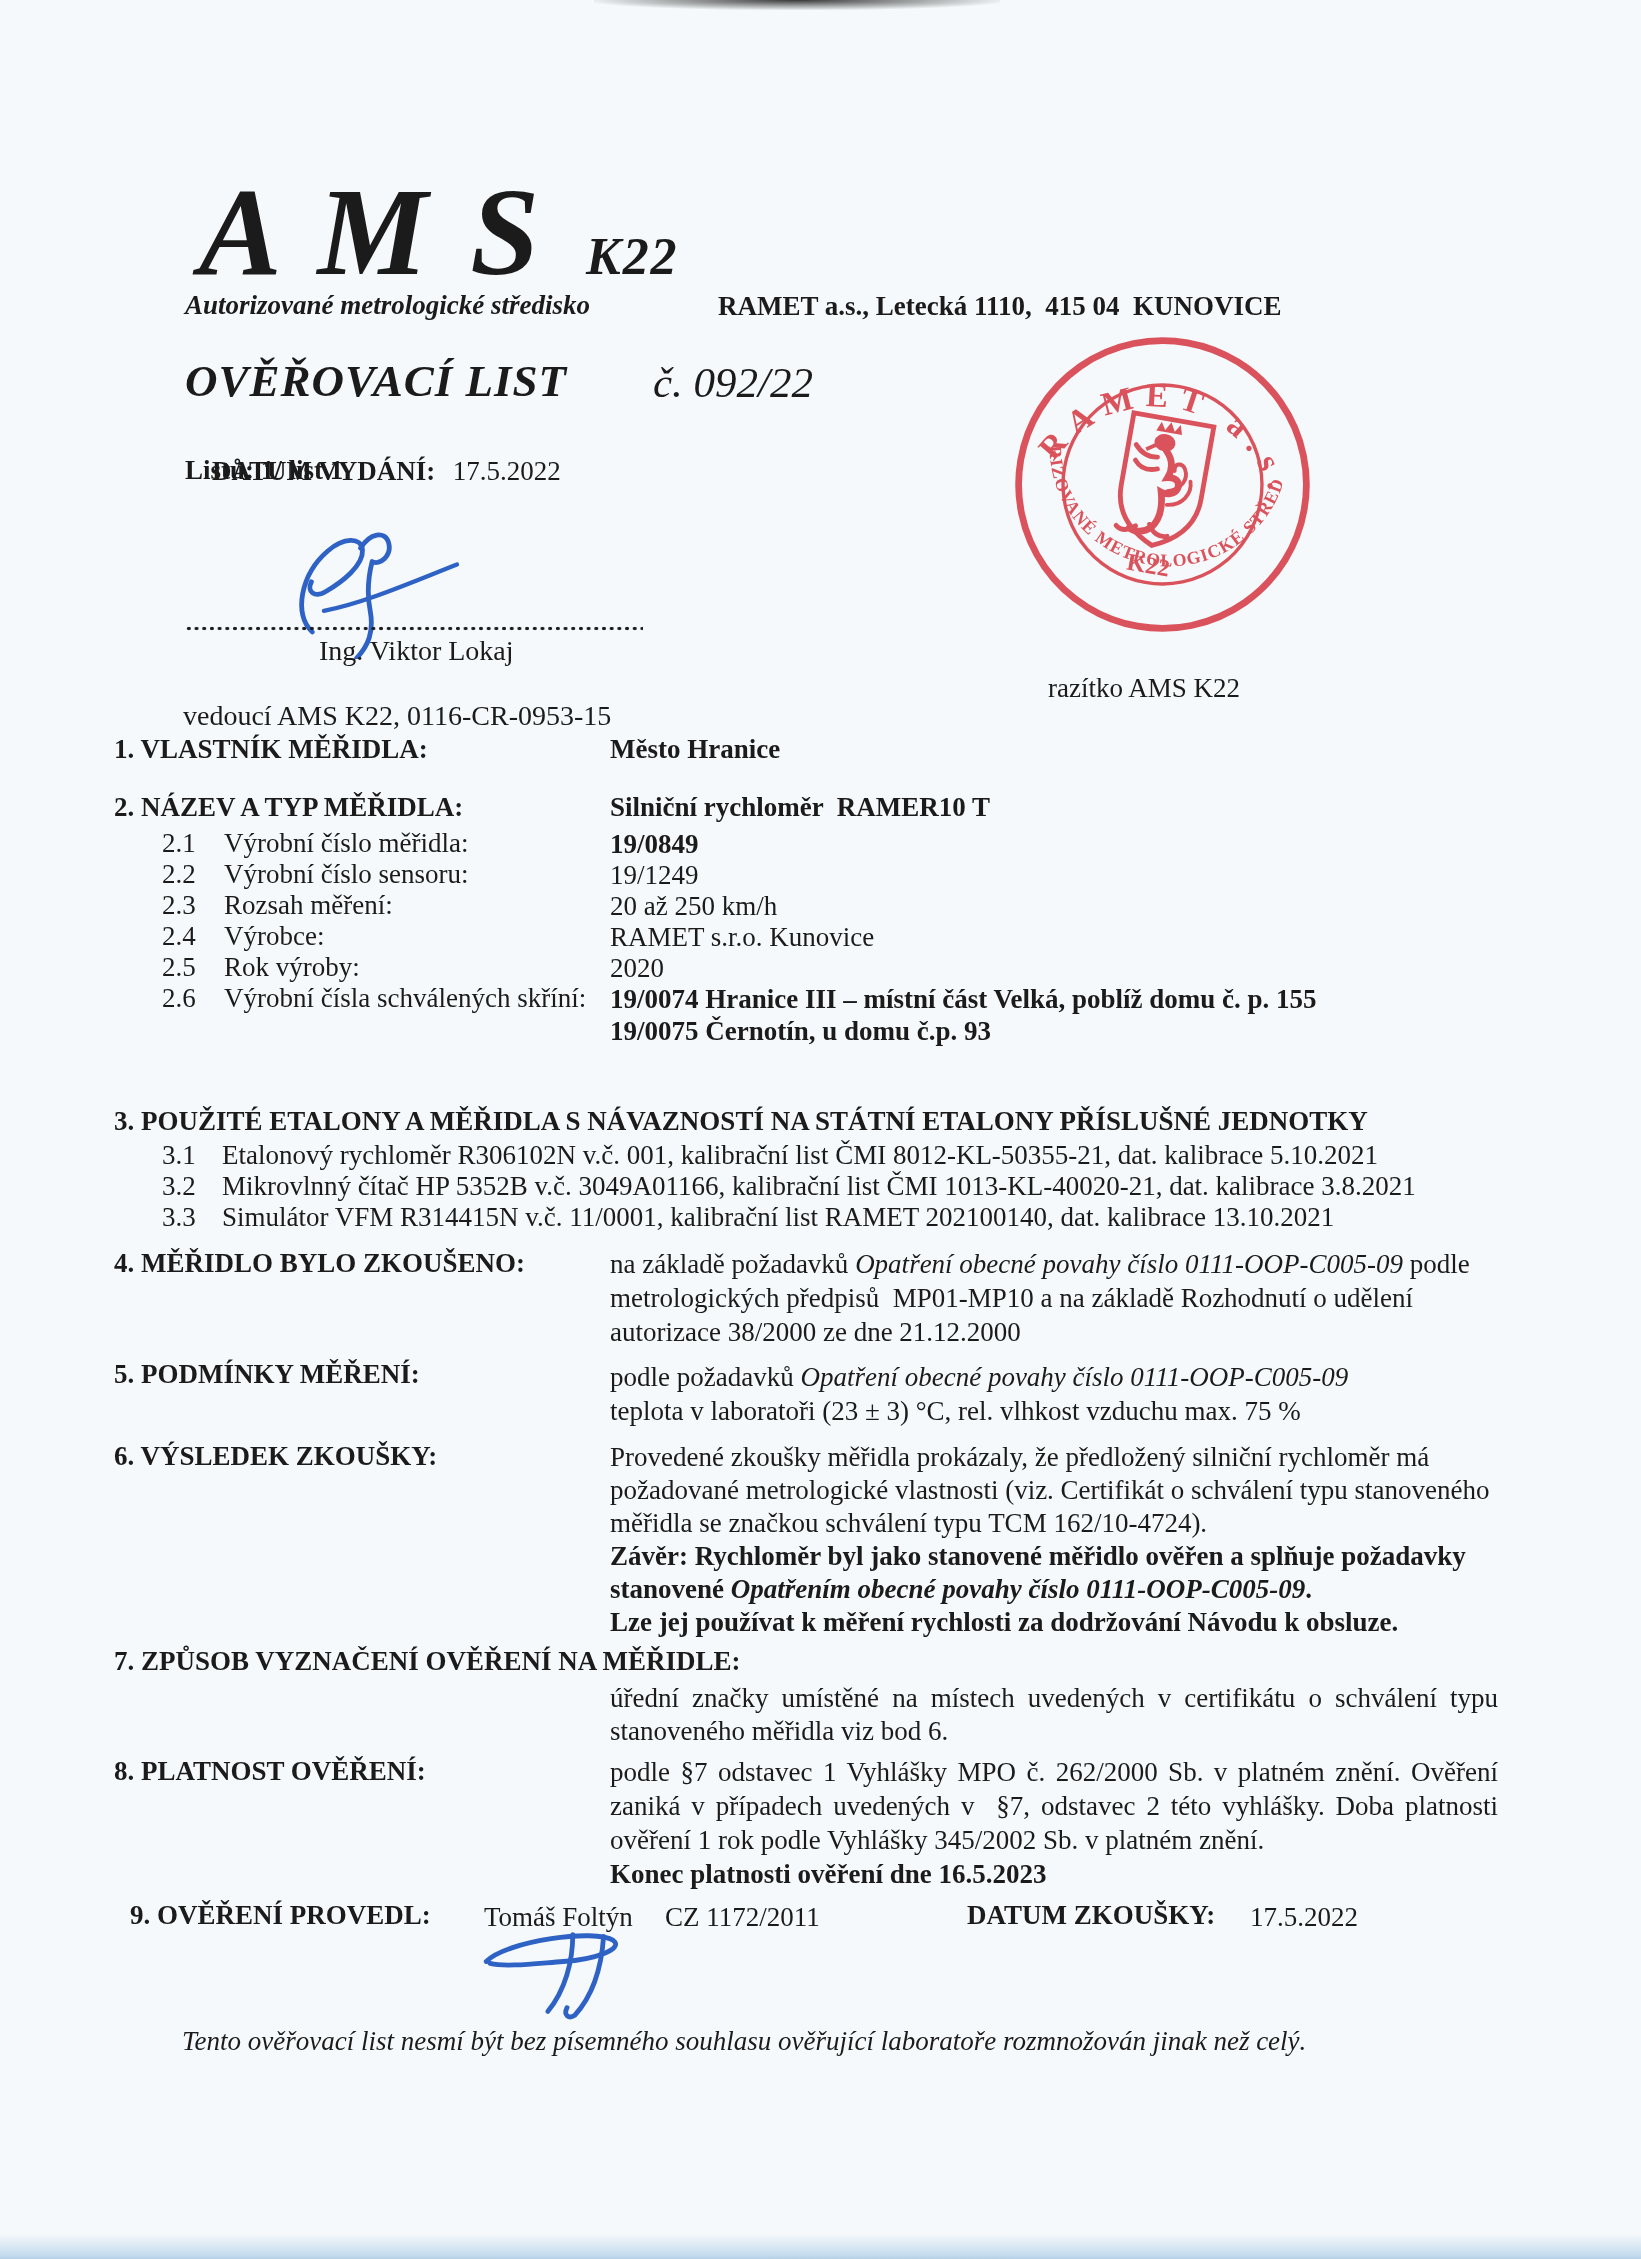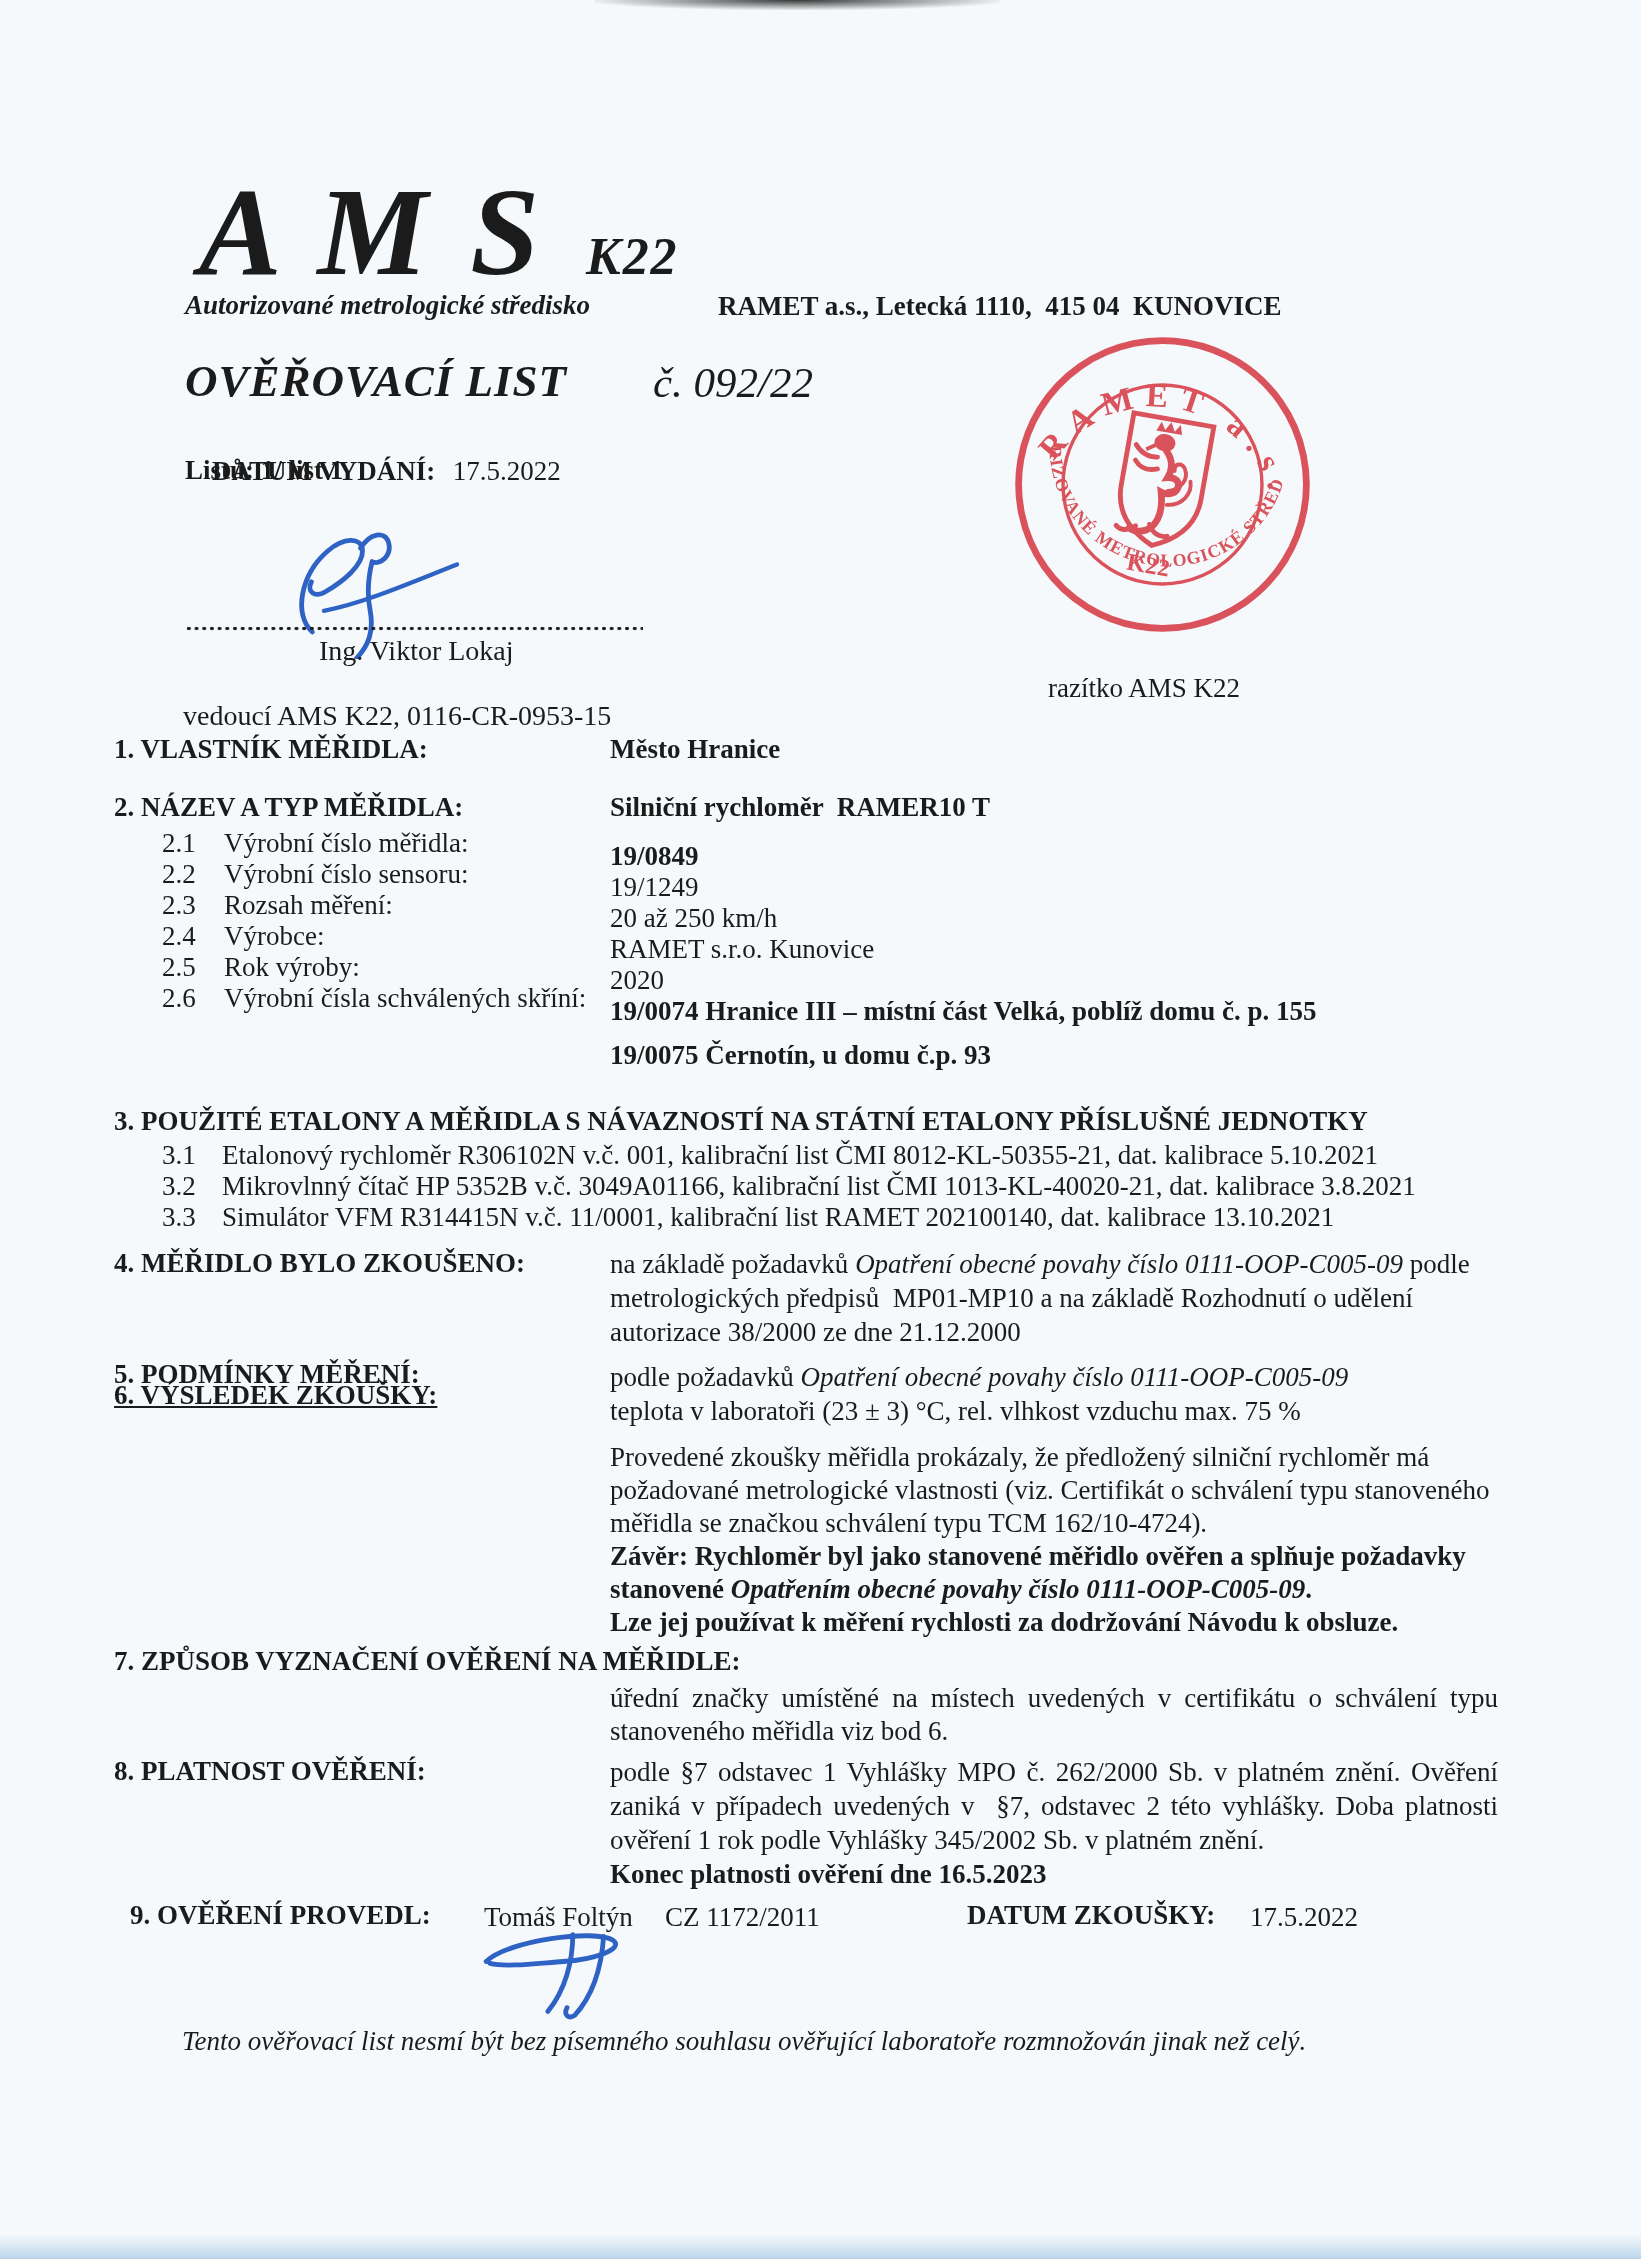--- a/index.html
+++ b/index.html
@@ -36,21 +36,21 @@
   .sf{fill:var(--stamp-red,#d9464f);stroke:none;}
 
   
   .slabel{position:absolute;left:114px;font-weight:bold;font-size:27px;line-height:31px;white-space:pre;}
   .svalue{position:absolute;left:610px;font-size:27px;line-height:31px;white-space:pre;}
   .srow{position:relative;height:31px;}
   .srow3{position:relative;height:31px;}
   .snum{position:absolute;left:162px;top:0;font-size:27px;}
   .slab{position:absolute;left:224px;top:0;font-size:27px;white-space:pre;}
   .sval{position:absolute;left:610px;top:0;font-size:27px;width:908px;white-space:pre-wrap;}
-  .sval div{line-height:32px;margin-top:12px;}
+  .sval div{line-height:32px;}
   .stext{position:absolute;left:222px;top:0;font-size:27px;white-space:pre;}
   .textcol{position:absolute;left:610px;width:888px;font-size:27px;}
   .textcol .line{height:34px;line-height:32px;}
   .lh34 .line{height:33px;}
   #s7-lines .line:first-child,
   #s8-lines .line:nth-child(-n+2){text-align:justify;text-align-last:justify;}
 
   
   .smudge{background:radial-gradient(ellipse at 50% 0%,rgba(35,35,35,.9),rgba(35,35,35,0) 75%);}
   .bottom-strip{left:0;bottom:0;width:1641px;height:25px;
@@ -137,21 +137,21 @@
 
   
   <div class="slabel" style="top:1248px;">4. MĚŘIDLO BYLO ZKOUŠENO:</div>
   <div class="textcol" id="s4-lines" style="top:1248px;"><div class="line"><span>na základě požadavků </span><span class="it">Opatření obecné povahy číslo 0111-OOP-C005-09</span><span> podle</span></div><div class="line"><span>metrologických předpisů  MP01-MP10 a na základě Rozhodnutí o udělení</span></div><div class="line"><span>autorizace 38/2000 ze dne 21.12.2000</span></div></div>
 
   
   <div class="slabel" style="top:1359px;">5. PODMÍNKY MĚŘENÍ:</div>
   <div class="textcol" id="s5-lines" style="top:1361px;"><div class="line"><span>podle požadavků </span><span class="it">Opatření obecné povahy číslo 0111-OOP-C005-09</span></div><div class="line"><span>teplota v laboratoři (23 ± 3) °C, rel. vlhkost vzduchu max. 75 %</span></div></div>
 
   
-  <div class="slabel" style="top:1380px;text-decoration:underline;">6. VÝSLEDEK ZKOUŠKY:</div>
+  <div class="slabel" style="top:1441px;">6. VÝSLEDEK ZKOUŠKY:</div>
   <div class="textcol lh34" id="s6-lines" style="top:1441px;"><div class="line"><span>Provedené zkoušky měřidla prokázaly, že předložený silniční rychloměr má</span></div><div class="line"><span>požadované metrologické vlastnosti (viz. Certifikát o schválení typu stanoveného</span></div><div class="line"><span>měřidla se značkou schválení typu TCM 162/10-4724).</span></div><div class="line"><span class="bd">Závěr: Rychloměr byl jako stanovené měřidlo ověřen a splňuje požadavky</span></div><div class="line"><span class="bd">stanovené </span><span class="bd it">Opatřením obecné povahy číslo 0111-OOP-C005-09</span><span class="bd">.</span></div><div class="line"><span class="bd">Lze jej používat k měření rychlosti za dodržování Návodu k obsluze.</span></div></div>
 
   
   <div class="slabel" style="top:1646px;">7. ZPŮSOB VYZNAČENÍ OVĚŘENÍ NA MĚŘIDLE:</div>
   <div class="textcol lh34" id="s7-lines" style="top:1682px;"><div class="line"><span>úřední značky umístěné na místech uvedených v certifikátu o schválení typu</span></div><div class="line"><span>stanoveného měřidla viz bod 6.</span></div></div>
 
   
   <div class="slabel" style="top:1756px;">8. PLATNOST OVĚŘENÍ:</div>
   <div class="textcol" id="s8-lines" style="top:1756px;"><div class="line"><span>podle §7 odstavec 1 Vyhlášky MPO č. 262/2000 Sb. v platném znění. Ověření</span></div><div class="line"><span>zaniká v případech uvedených v  §7, odstavec 2 této vyhlášky. Doba platnosti</span></div><div class="line"><span>ověření 1 rok podle Vyhlášky 345/2002 Sb. v platném znění.</span></div><div class="line"><span class="bd">Konec platnosti ověření dne 16.5.2023</span></div></div>
 

